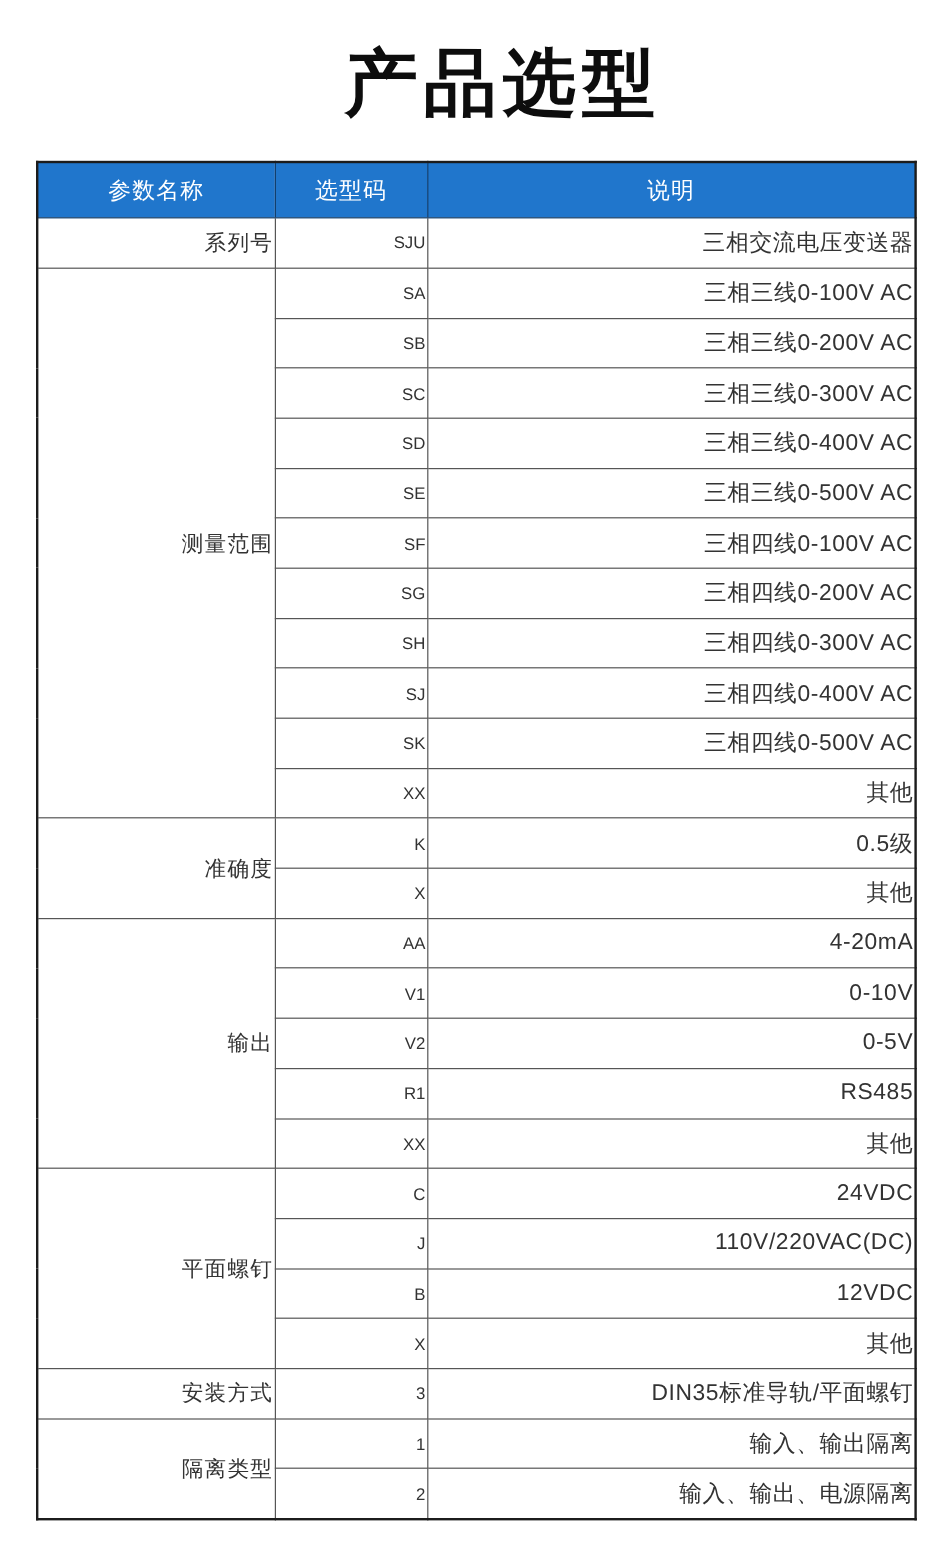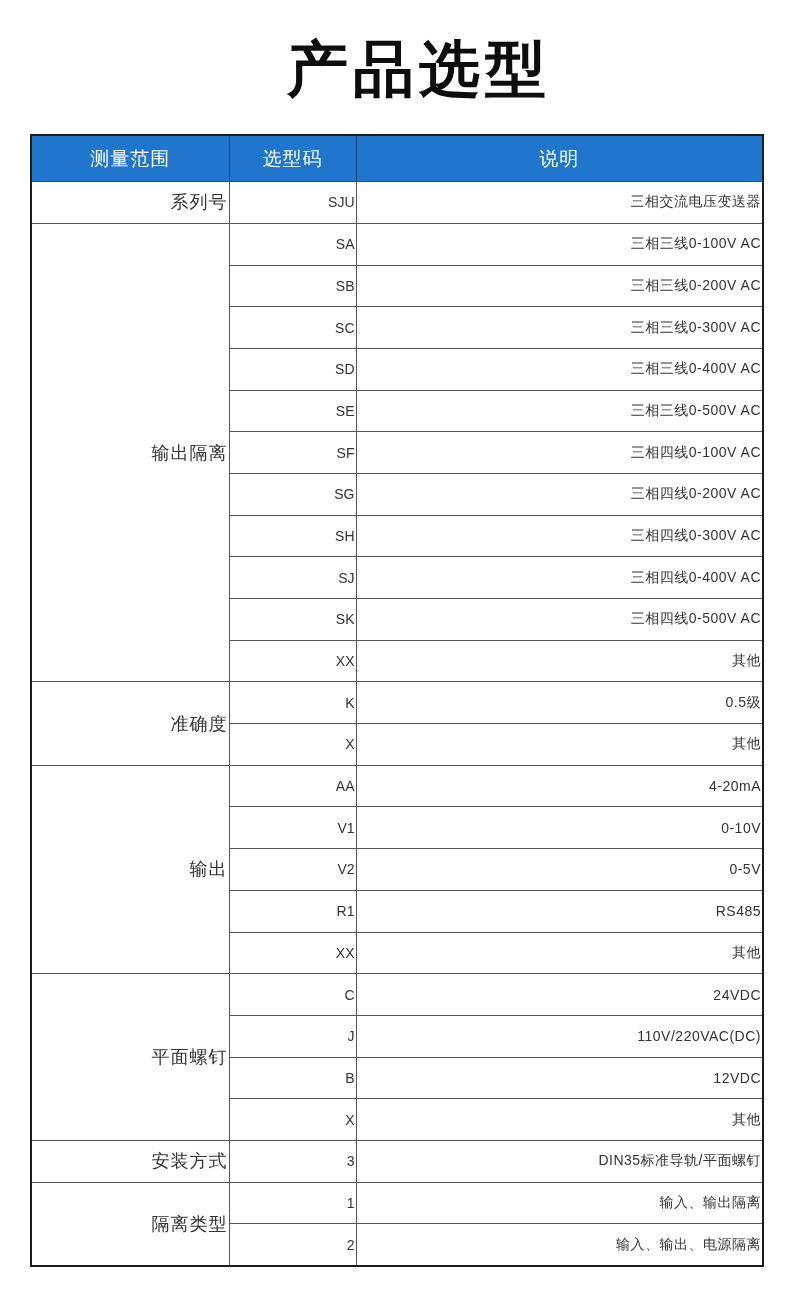--- a/index.html
+++ b/index.html
@@ -54,52 +54,52 @@
     background: #ffffff;
   }
   .sel-table td.param {
     font-size: 18px;
     letter-spacing: 1px;
   }
   .sel-table td.code {
     font-size: 14px;
   }
   .sel-table td.desc {
-    font-size: 14px;
+    font-size: 19px;
     letter-spacing: 0.5px;
     padding-left: 32px;
   }
 </style>
 </head>
 <body>
 
 <div class="page">
   <h1 class="title">产品选型</h1>
 
   <table class="sel-table">
     <colgroup>
       <col style="width:198px">
       <col style="width:127px">
       <col style="width:407px">
     </colgroup>
     <thead>
       <tr>
-        <th>测量范围</th>
+        <th>参数名称</th>
         <th>选型码</th>
         <th>说明</th>
       </tr>
     </thead>
     <tbody>
         <tr>
           <td class="param" rowspan="1">系列号</td>
           <td class="code">SJU</td>
           <td class="desc">三相交流电压变送器</td>
         </tr>
         <tr>
-          <td class="param" rowspan="11">输出隔离</td>
+          <td class="param" rowspan="11">测量范围</td>
           <td class="code">SA</td>
           <td class="desc">三相三线0-100V AC</td>
         </tr>
         <tr>
           <td class="code">SB</td>
           <td class="desc">三相三线0-200V AC</td>
         </tr>
         <tr>
           <td class="code">SC</td>
           <td class="desc">三相三线0-300V AC</td>

